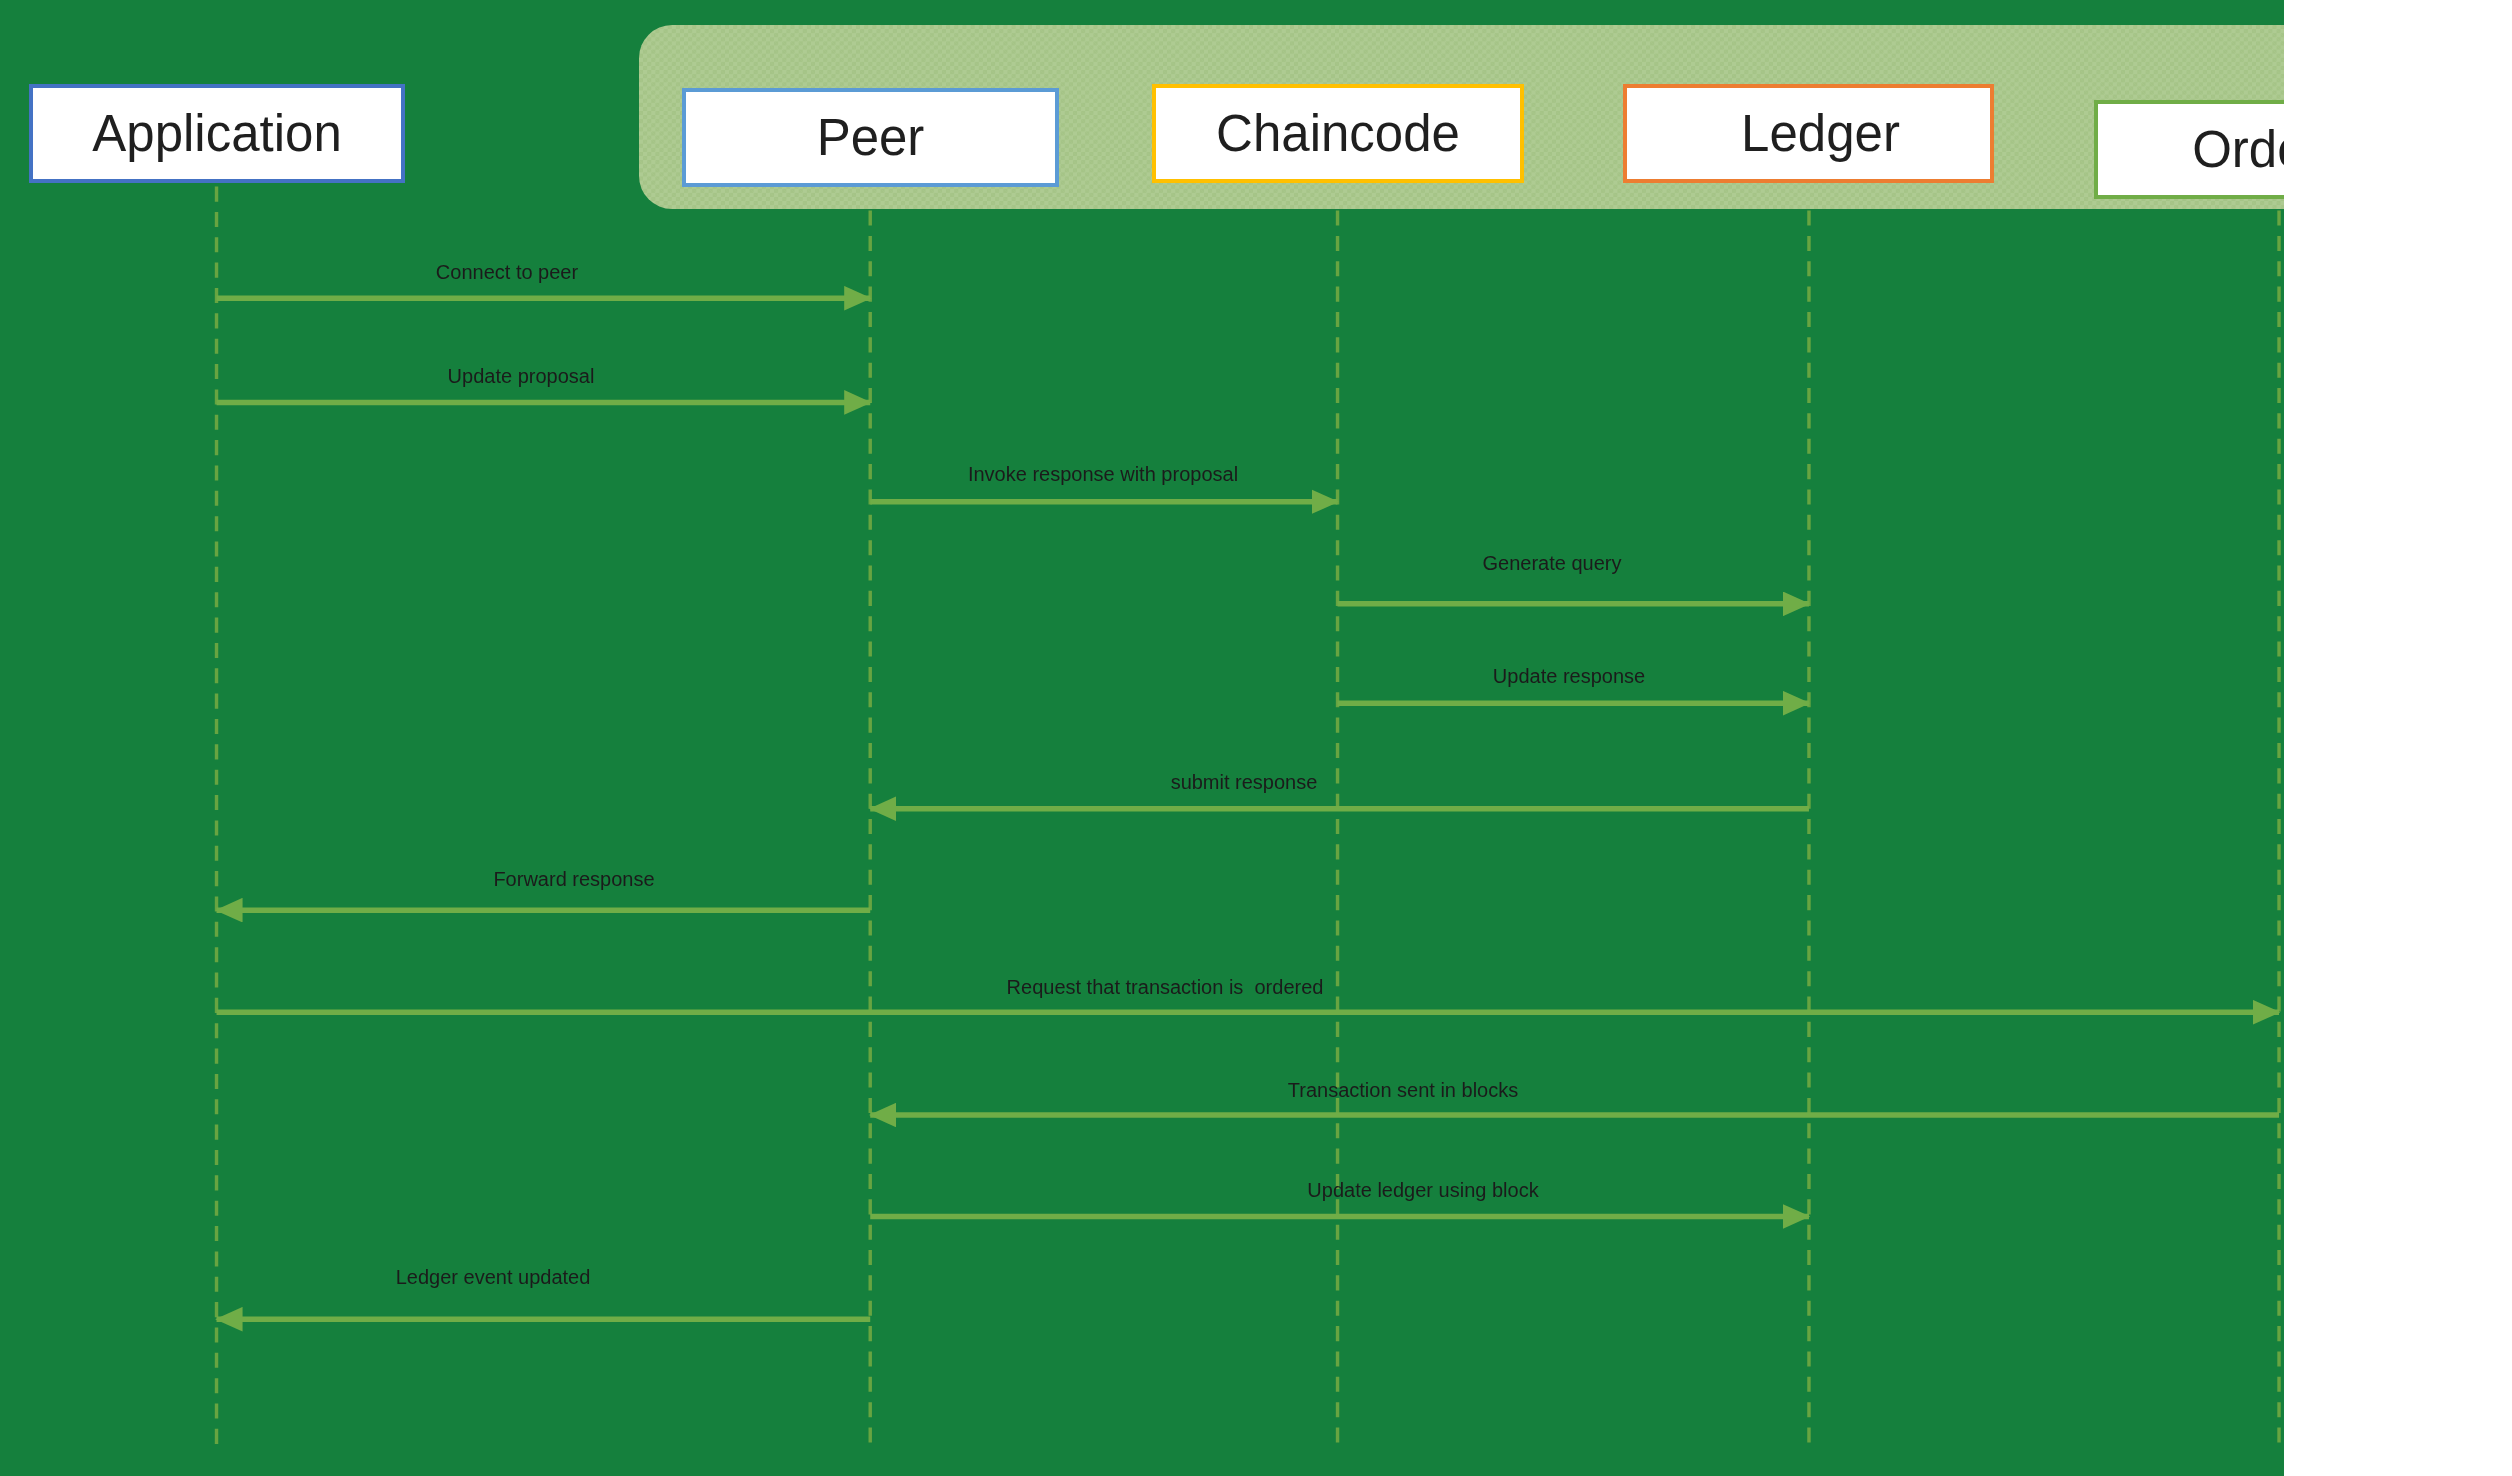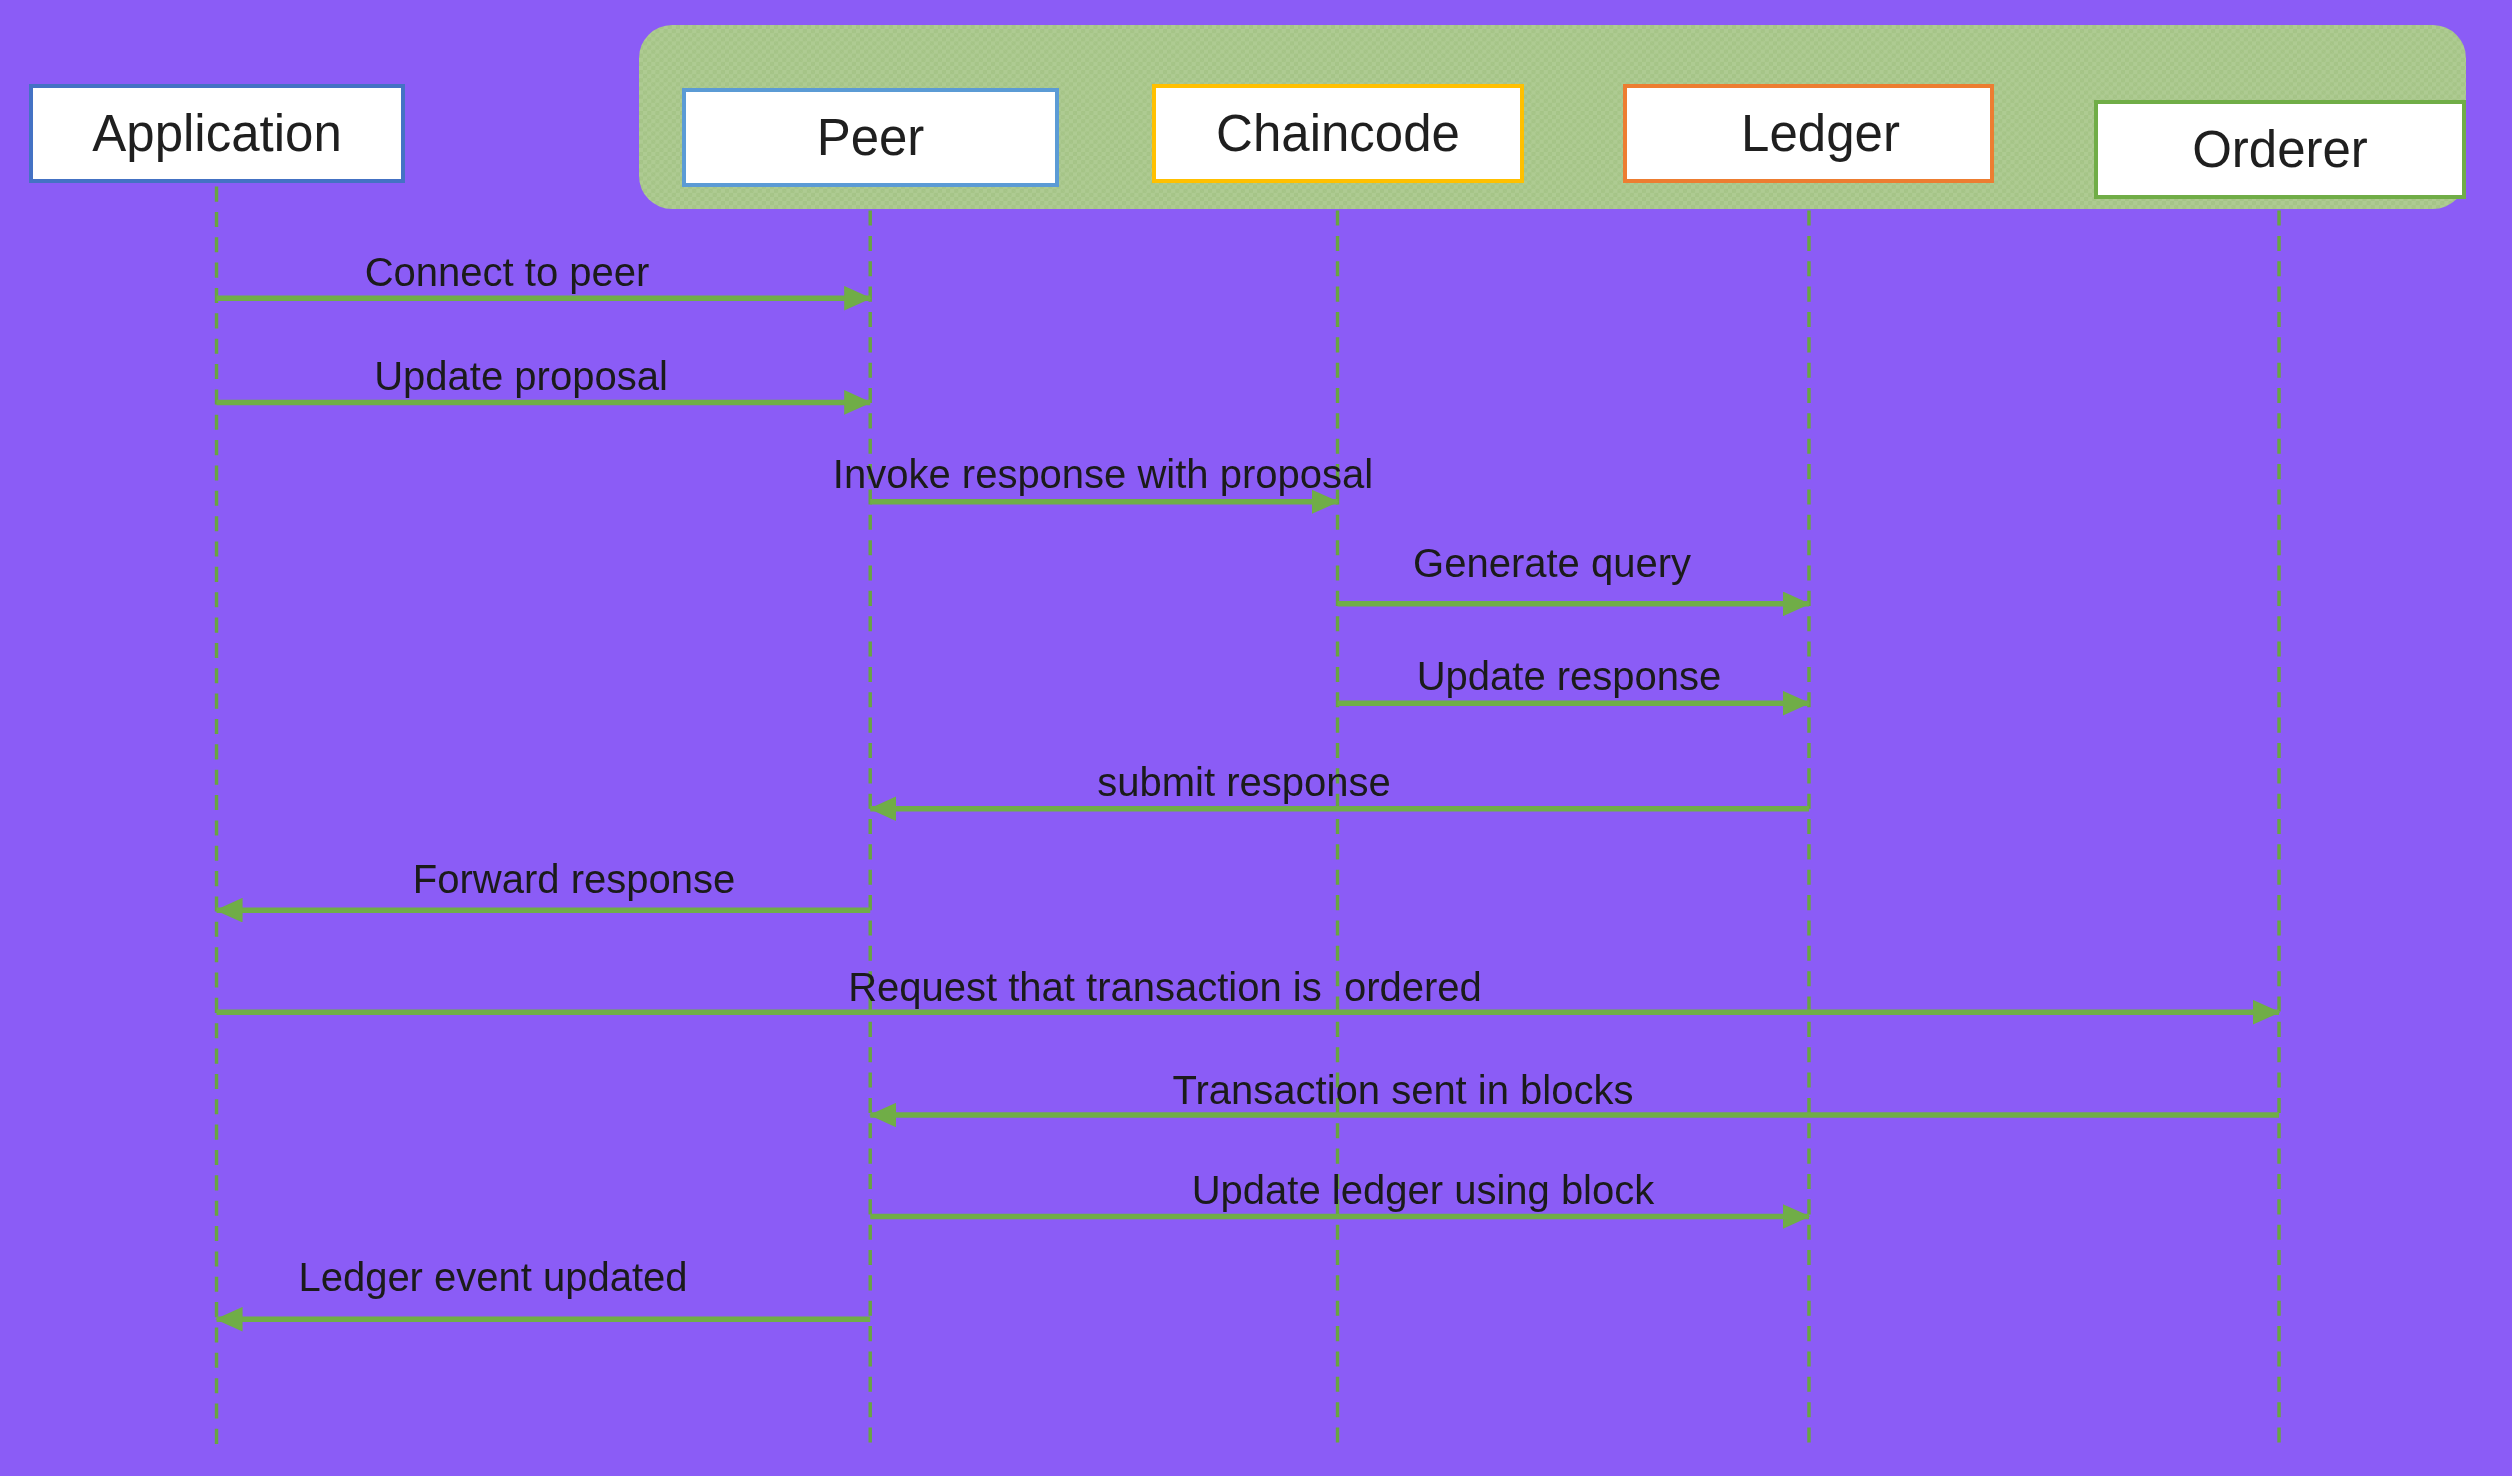--- a/index.html
+++ b/index.html
@@ -1,20 +1,20 @@
 <!DOCTYPE html>
 <html style="font-size:11px"><head>
 <meta charset="utf-8">
 <style>
   html, body { margin: 0; padding: 0; background: #ffffff; }
   .canvas {
     position: relative;
-    width: 2512px;
+    width: 2284px;
     height: 1477px;
-    background: #8b5cf6;
+    background: #15803d;
     overflow: hidden;
     font-family: "Liberation Sans", sans-serif;
   }
   .peer-group {
     position: absolute;
     border-radius: 33px;
     background-color: #aecb92;
     background-image:
       linear-gradient(45deg, #a5c487 25%, transparent 25%, transparent 75%, #a5c487 75%),
       linear-gradient(45deg, #a5c487 25%, transparent 25%, transparent 75%, #a5c487 75%);
@@ -33,21 +33,21 @@
   }
   .actor-label {
     font-size: 51px;
     color: #1f1f1f;
     letter-spacing: 0px;
     white-space: pre;
   }
   .msg-label {
     position: absolute;
     transform: translate(-50%, -50%);
-    font-size: 40px;
+    font-size: 20px;
     color: #1b1b1b;
     white-space: pre;
   }
   svg.lines-layer {
     position: absolute;
     left: 0; top: 0;
     width: 2512px; height: 1477px;
   }
 </style>
 </head>

